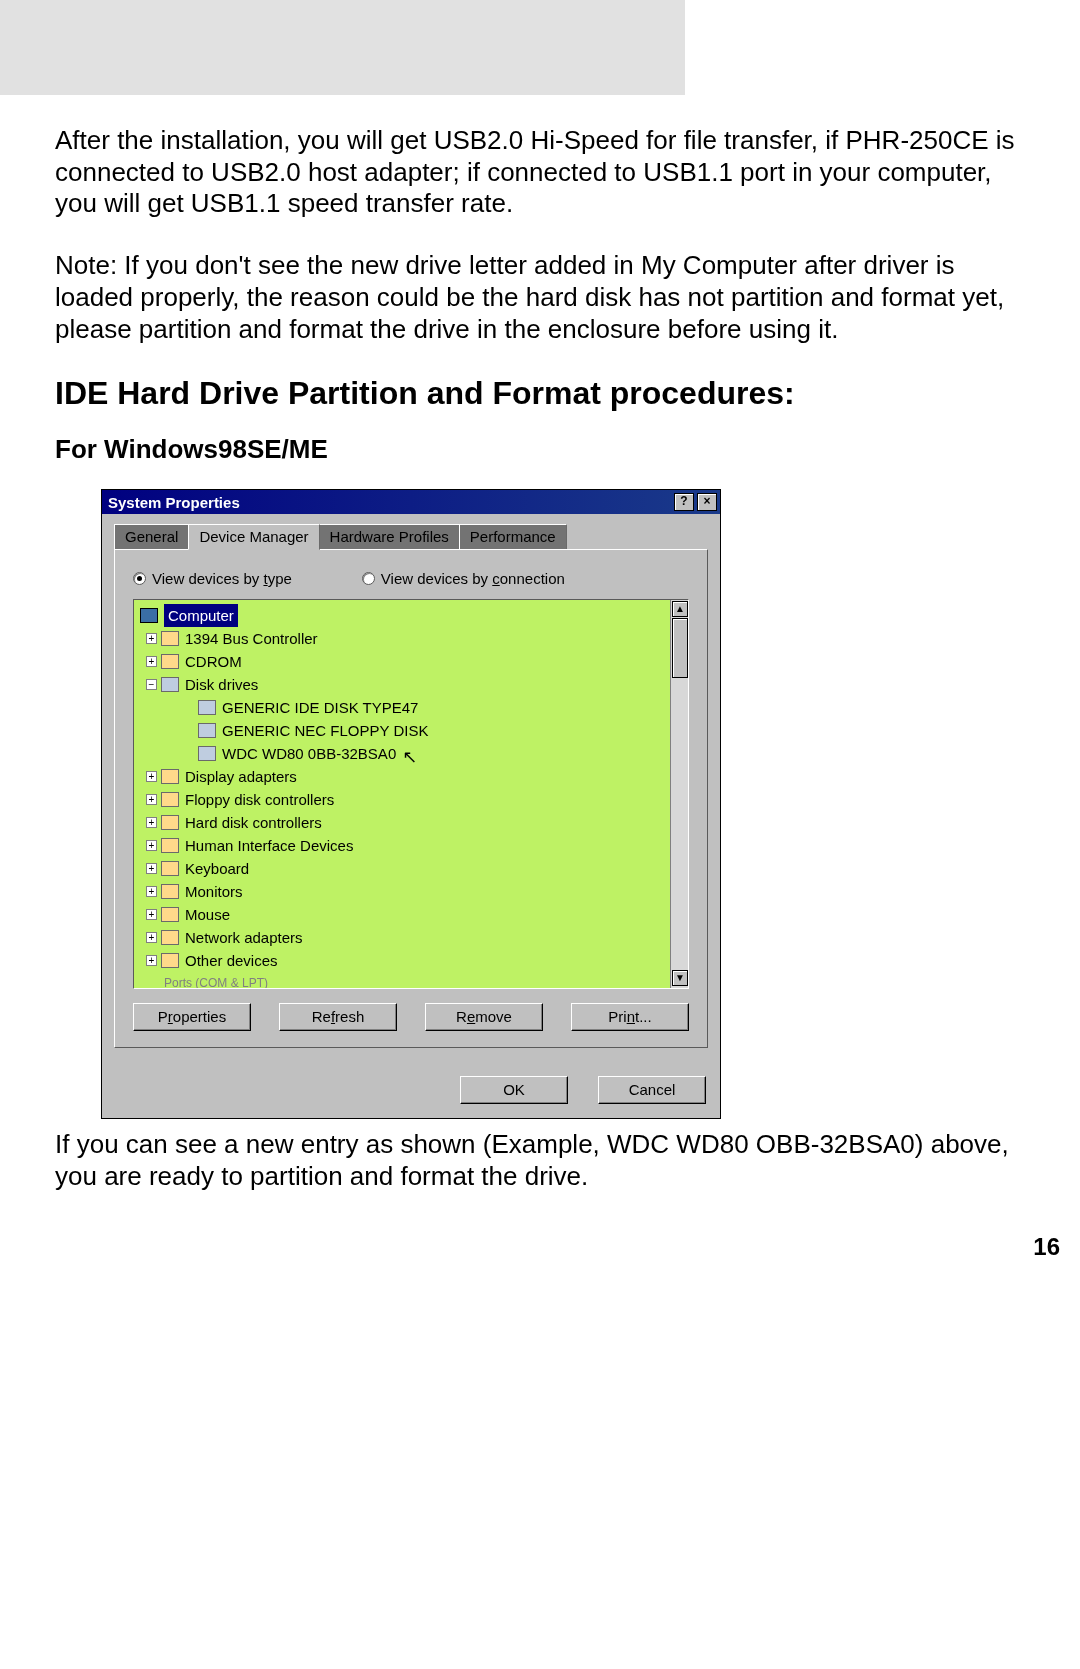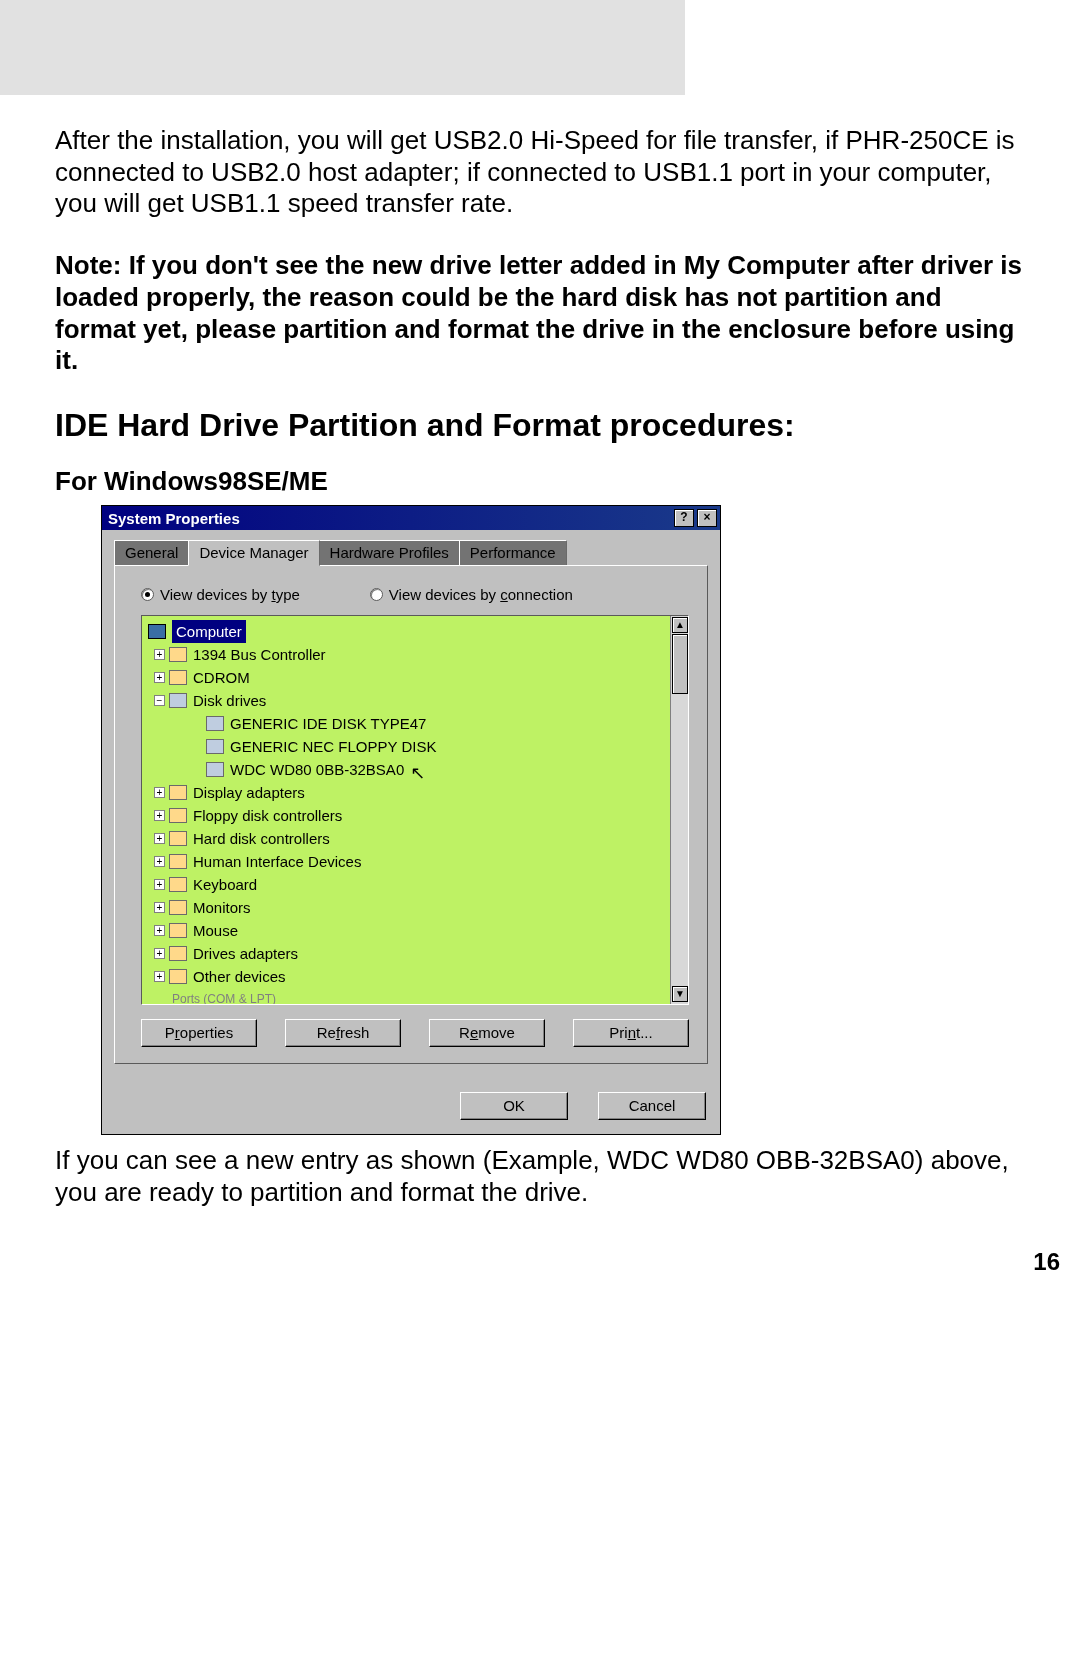--- a/index.html
+++ b/index.html
@@ -25,30 +25,30 @@
     background: #e1e1e1;
   }
   .content {
     padding: 30px 55px 0 55px;
   }
   .para {
     font-size: 26px;
     line-height: 1.22;
     margin: 0 0 30px 0;
   }
-  .bold { font-weight: 700; }
+  .bold { font-weight: 400; }
   h2.section {
     font-size: 32px;
     font-weight: 700;
     margin: 30px 0 22px 0;
   }
   h3.subsection {
     font-size: 26px;
     font-weight: 700;
-    margin: 0 0 8px 0;
+    margin: 0 0 24px 0;
   }
   
   .win {
     width: 620px;
     margin: 6px 0 10px 46px;
     border: 1px solid #000;
     background: #c0c0c0;
     font-family: "MS Sans Serif", Tahoma, Arial, sans-serif;
     font-size: 15px;
     color: #000;
@@ -94,21 +94,21 @@
     border-bottom: 1px solid #c0c0c0;
     z-index: 2;
     font-weight: 400;
   }
   .tab:not(:first-child){ margin-left:-1px; }
   .panel {
     border-top: 1px solid #fff;
     border-left: 1px solid #fff;
     border-right: 1px solid #5a5a5a;
     border-bottom: 1px solid #5a5a5a;
-    padding: 20px 18px 16px 26px;
+    padding: 20px 18px 16px 18px;
     margin-top: -1px;
     background: #c0c0c0;
     position: relative;
   }
   
   .radios { display: flex; gap: 70px; margin-bottom: 12px; align-items:center; font-size:15px;}
   .radio {
     display: inline-flex; align-items: center; gap: 6px;
   }
   .rcircle {
@@ -312,21 +312,21 @@
                 <span>Monitors</span>
               </div>
             <div class="row indent1">
                 <span class="plus">+</span>
                 <span class="ic"></span>
                 <span>Mouse</span>
               </div>
             <div class="row indent1">
                 <span class="plus">+</span>
                 <span class="ic"></span>
-                <span>Drives adapters</span>
+                <span>Network adapters</span>
               </div>
             <div class="row indent1">
                 <span class="plus">+</span>
                 <span class="ic"></span>
                 <span>Other devices</span>
               </div>
             <div class="row indent1 cutoff">Ports (COM &amp; LPT)</div>
           </div>
           <div class="scrollbar">
             <div class="btn">▲</div>

